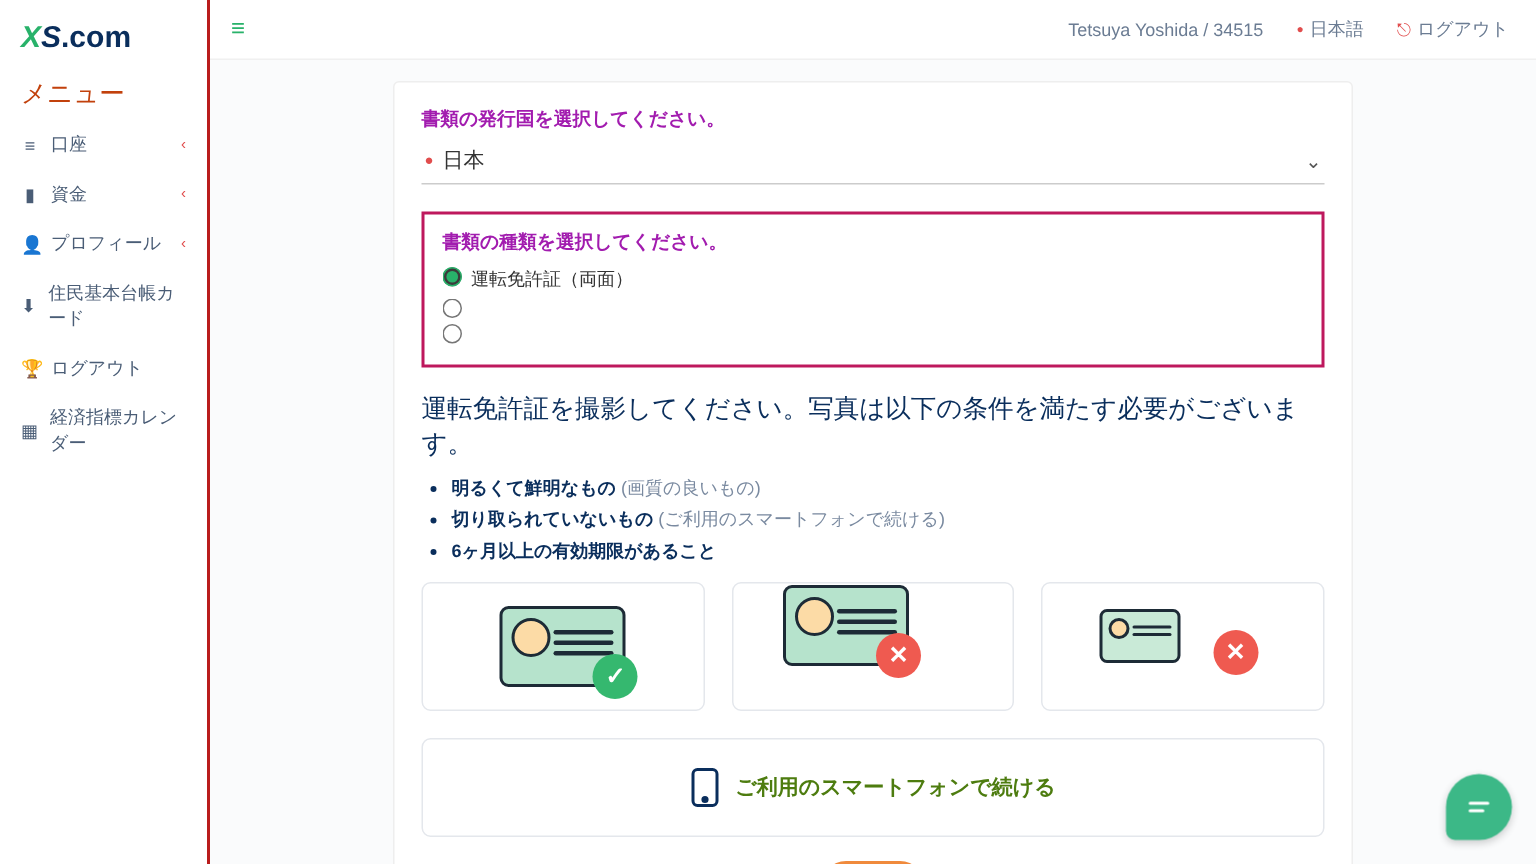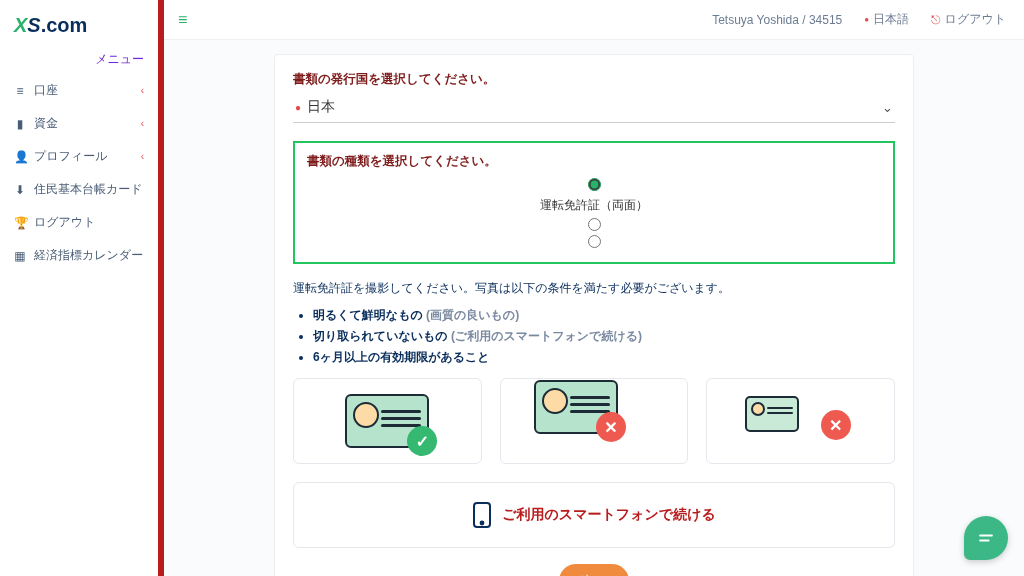--- a/index.html
+++ b/index.html
@@ -8,39 +8,38 @@
     font-size: 13px;
     background: #fff;
     color: #333;
     width: 1024px;
     height: 576px;
     overflow: hidden;
     position: relative;
   }
   .layout { display: flex; height: 100%; }
   .sidebar {
-    width: 164px;
+    width: 140px;
     background: #fff;
     padding: 8px 0 0 0;
-    border-right: 6px solid #b91c1c;
+    border-right: 2px solid #b91c1c;
   }
   .logo {
     padding: 6px 14px 10px 14px;
     font-weight: 800;
     font-size: 20px;
     font-style: italic;
   }
   .logo .x { color: #28b26a; }
   .logo .s { color: #0a2e5c; }
   .logo .dom { color: #0a2e5c; font-style: normal; font-weight: 700; }
   .menu-title {
-    color: #6d28d9;
-    font-size: 12px;
+    color: #c2410c;
+    font-size: 17px;
     padding: 4px 14px 6px;
-    text-align: right;
   }
   .menu-item {
     display: flex;
     align-items: center;
     padding: 8px 14px;
     color: #4a5d76;
     font-size: 12px;
     cursor: pointer;
     justify-content: space-between;
   }
@@ -70,62 +69,61 @@
   }
   .card {
     background:#fff;
     border:1px solid #eee;
     border-radius:4px;
     padding: 16px 18px;
     max-width: 640px;
     margin: 0 auto;
   }
   .section-label {
-    color:#7f1d1d;
+    color:#a21caf;
     font-weight:700;
     font-size:12.5px;
     margin-bottom:6px;
   }
   .select-row {
     display:flex;
     align-items:center;
     border-bottom:1px solid #ccc;
     padding: 4px 2px 6px;
     margin-bottom:18px;
     cursor:pointer;
   }
   .select-row .req { color:#e14d4d; font-size:10px; margin-right:6px; }
   .select-row .val { color:#333; font-size:14px; flex:1; }
   .select-row .caret { color:#555; }
 
   .boxed {
-    border:2px solid #22c55e;
+    border:2px solid #be185d;
     padding:10px 12px 12px;
     margin-bottom:16px;
   }
   .radio-list label {
     display:flex;
-    align-items:center;
+    align-items:flex-start;
     gap:6px;
     font-size:12px;
     color:#333;
     padding:2px 0;
     cursor:pointer;
-    flex-direction:column;
   }
   .radio-list input { accent-color:#28b26a; }
 
   .instruct {
     color:#0a2e5c;
-    font-size:12px;
+    font-size:17px;
     margin-bottom:10px;
   }
   .reqs { list-style:disc; padding-left:20px; margin-bottom:12px; }
   .reqs li { font-size:12px; color:#0a2e5c; margin:4px 0; }
-  .reqs li .note { color:#7a8aa0; font-weight:700; }
+  .reqs li .note { color:#7a8aa0; font-weight:400; }
   .reqs li b { font-weight:700; }
 
   .examples { display:flex; gap:18px; margin-bottom:18px; }
   .ex {
     flex:1;
     border:1px solid #e4e7ec;
     border-radius:6px;
     height:86px;
     display:flex;
     align-items:center;
@@ -170,21 +168,21 @@
   .ex.faraway .badge { right:10px; bottom:8px; }
 
   .phone-row {
     border:1px solid #e4e7ec;
     border-radius:6px;
     padding:18px;
     display:flex;
     align-items:center;
     justify-content:center;
     gap:10px;
-    color:#b91c1c;
+    color:#4d7c0f;
     font-weight:700;
     font-size:14px;
     margin-bottom:16px;
     cursor:pointer;
   }
   .phone-row svg { stroke:#0a2e5c; }
 
   .next-wrap { text-align:center; }
   .next-btn {
     background:#f08a3c;

